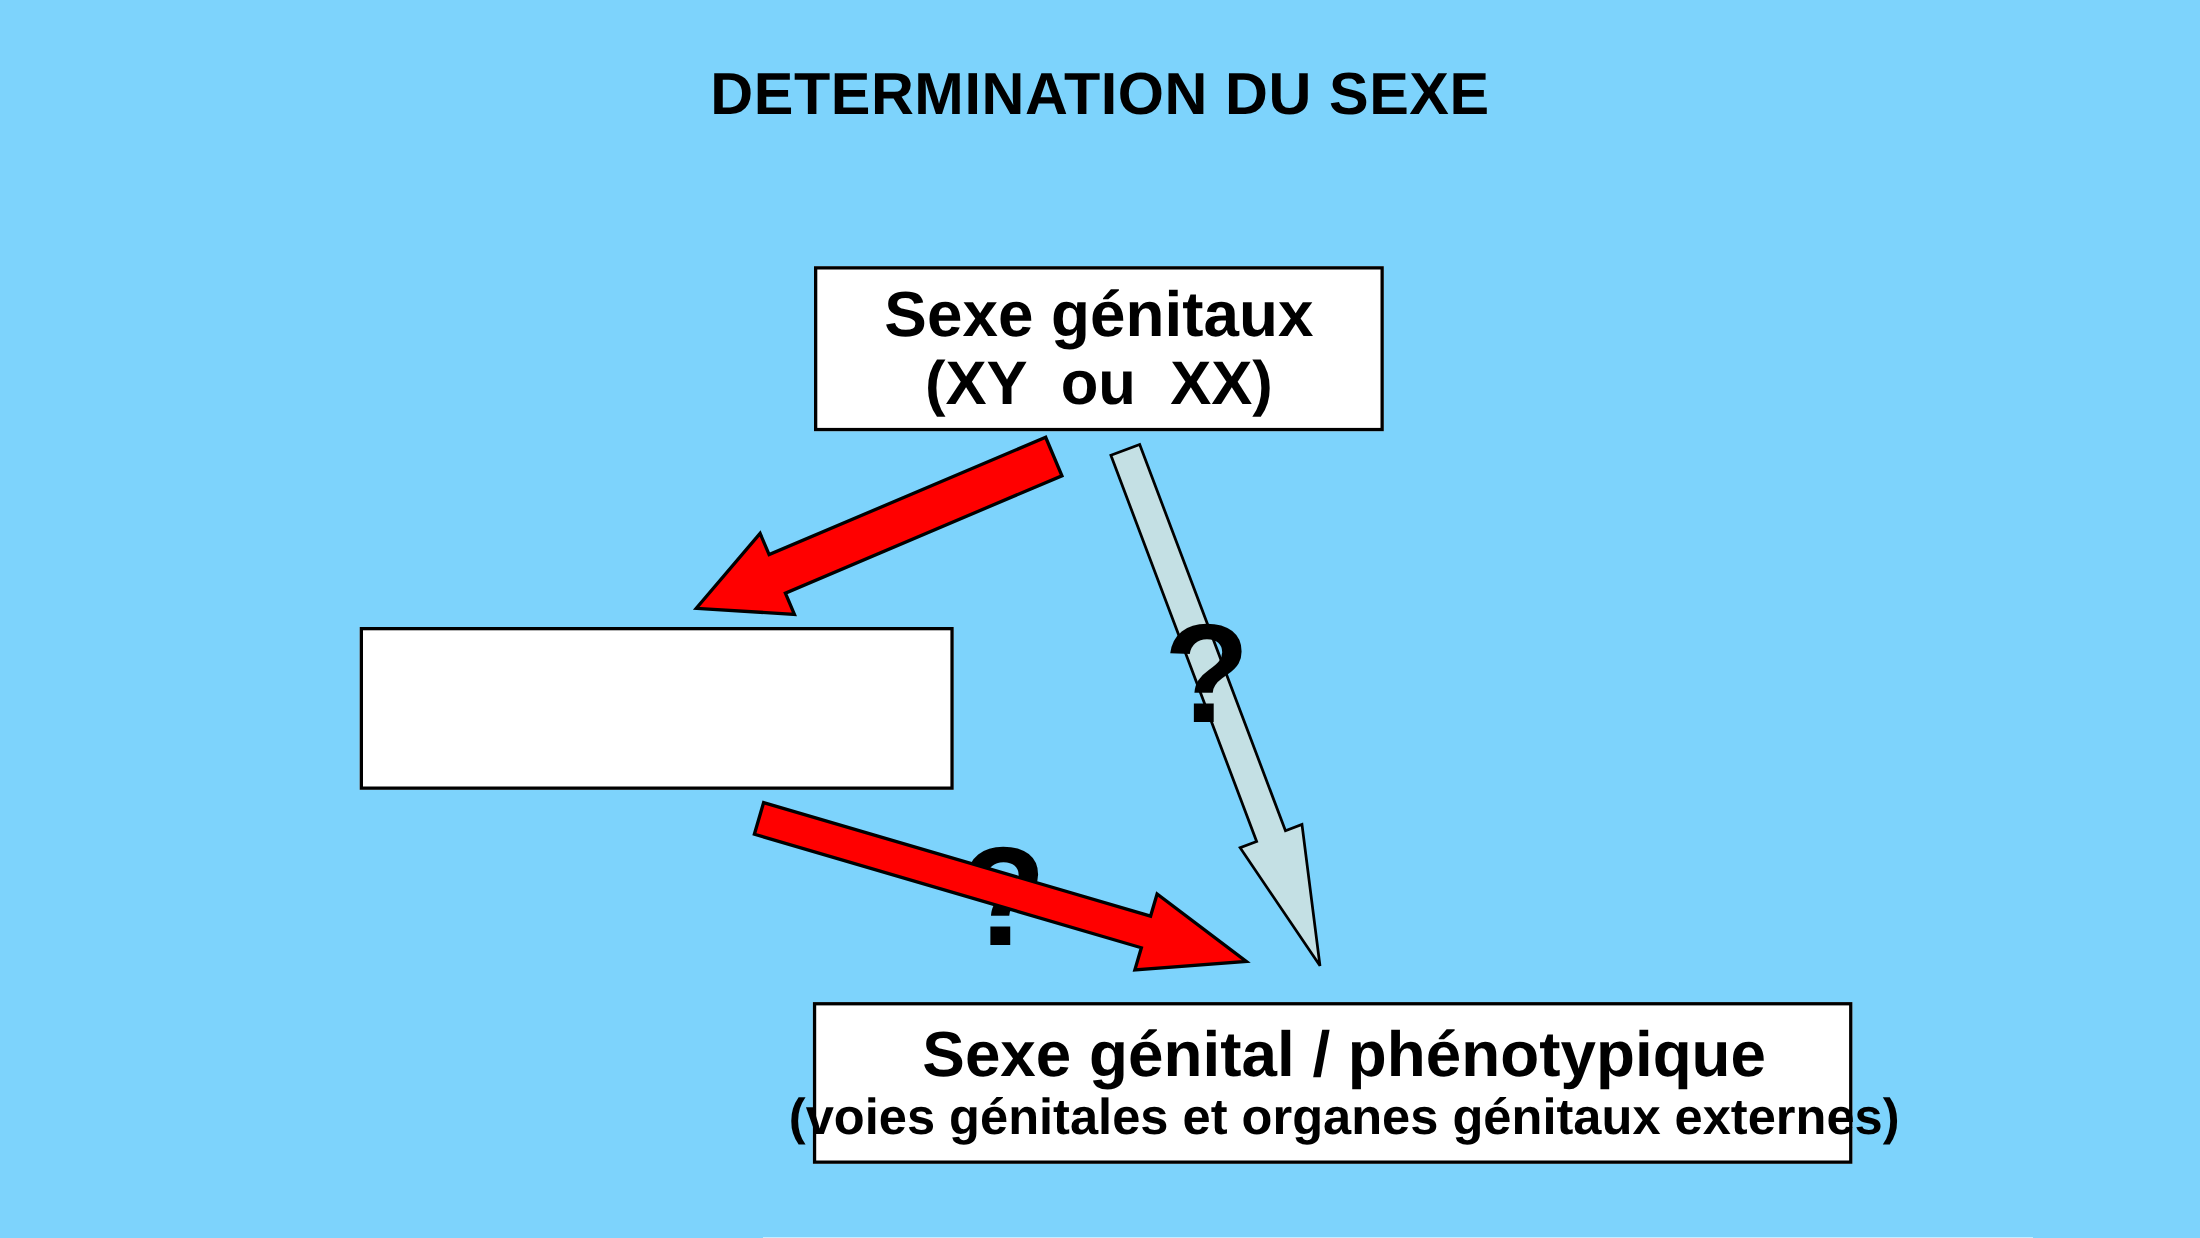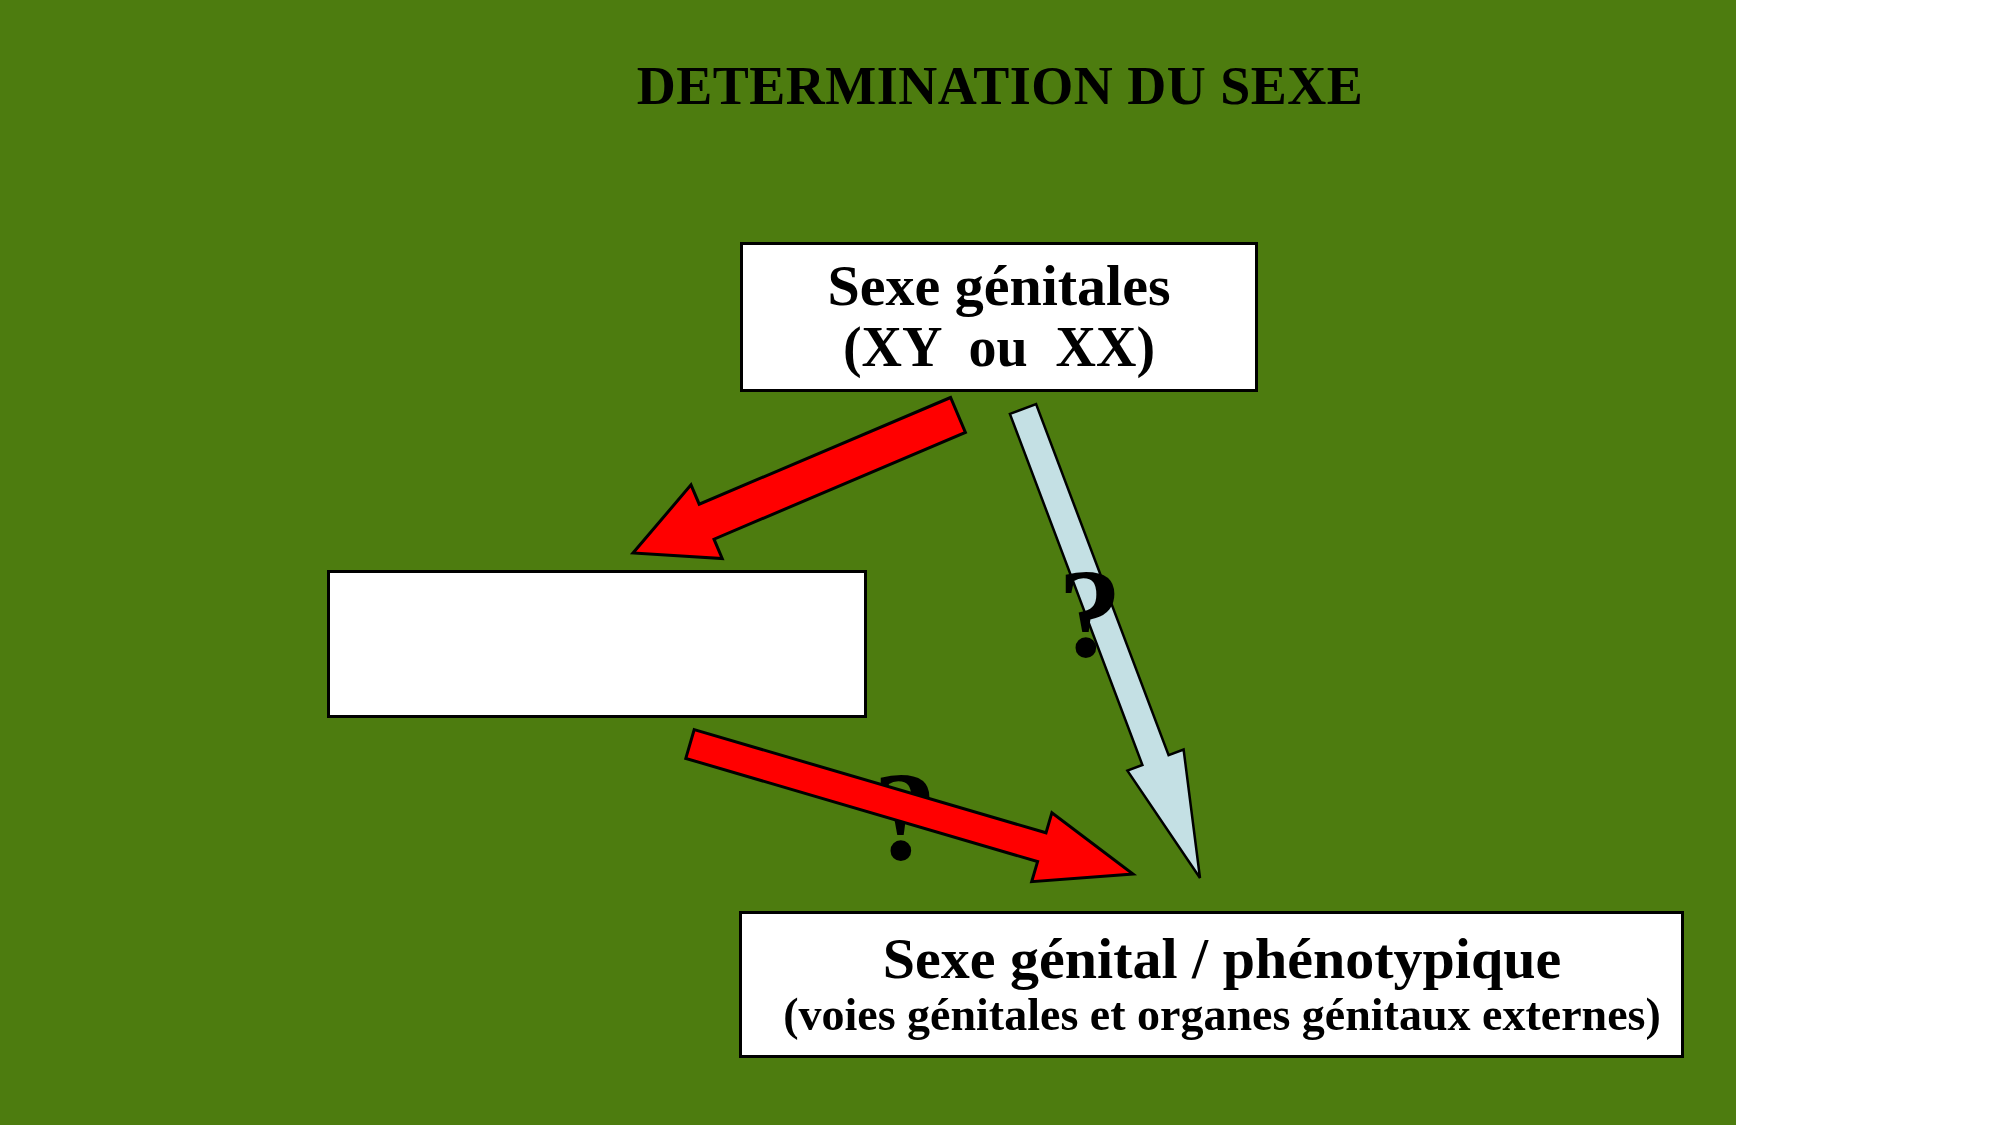--- a/index.html
+++ b/index.html
@@ -2,25 +2,25 @@
 <html><head>
 <meta charset="utf-8">
 <style>
   html, body {
     margin: 0;
     padding: 0;
     background: #ffffff;
   }
   .stage {
     position: relative;
-    width: 1736px;
+    width: 2000px;
     height: 1125px;
-    background: #4d7c0f;
+    background: #7dd3fc;
     overflow: hidden;
-    font-family: Liberation Serif, serif;
+    font-family: Liberation Sans, sans-serif;
     color: #000000;
   }
   .title {
     position: absolute;
     top: 55px;
     left: 0;
     width: 2000px;
     margin: 0;
     text-align: center;
     font-size: 54px;
@@ -90,21 +90,21 @@
   </svg>
 
   <div class="qmark qmark-1">?</div>
   <div class="qmark qmark-2">?</div>
 
   <svg class="layer layer-over" viewBox="0 0 2000 1125">
     <polygon stroke="#000000" stroke-width="3" stroke-linejoin="miter" points="694.2,729.6 1046.0,832.8 1051.9,812.7 1133.0,874.0 1031.7,881.7 1037.6,861.6 685.8,758.4" fill="#FF0000"></polygon>
   </svg>
 
   <div class="node node-genetic">
-    <div class="node-label">Sexe génitales</div>
+    <div class="node-label">Sexe génitaux</div>
     <div class="node-sublabel">(XY  ou  XX)</div>
   </div>
 
   <div class="node node-gonadal">
   </div>
 
   <div class="node node-genital">
     <div class="node-label">Sexe génital / phénotypique</div>
     <div class="node-sublabel">(voies génitales et organes génitaux externes)</div>
   </div>

